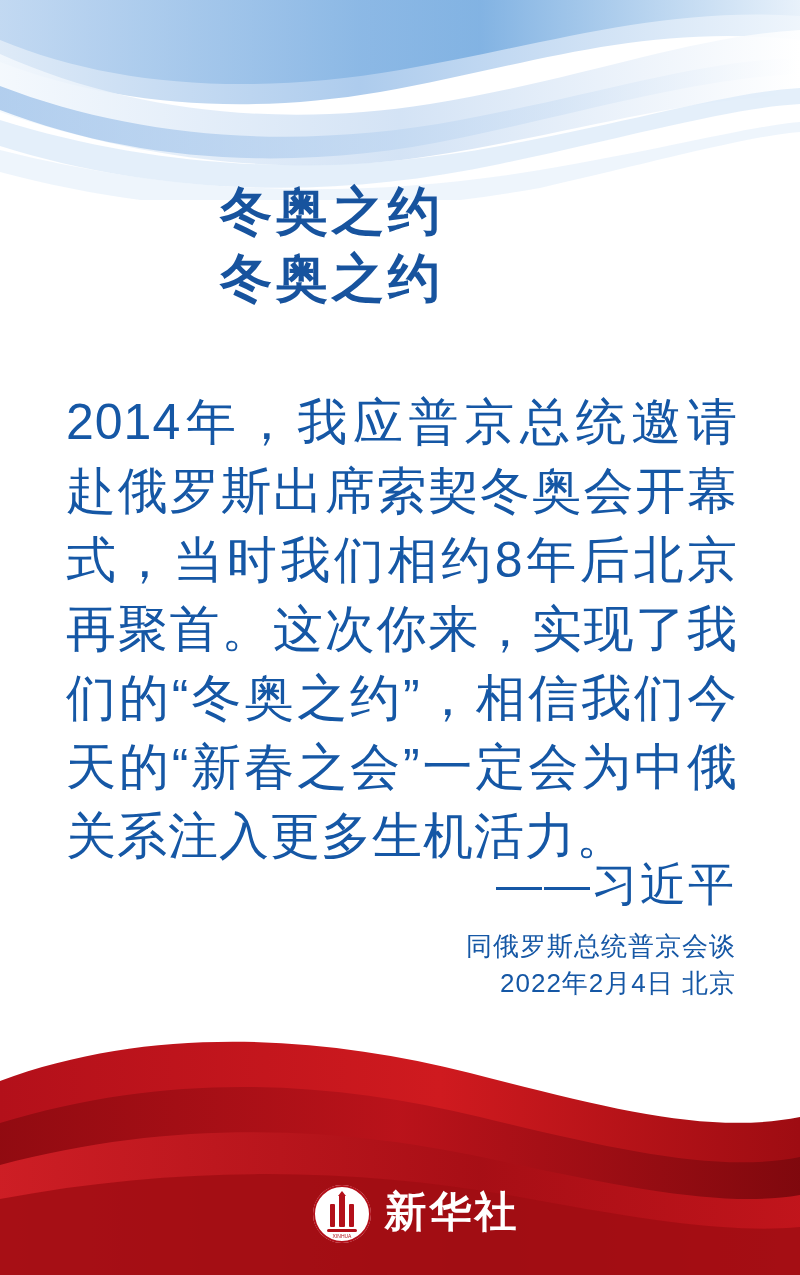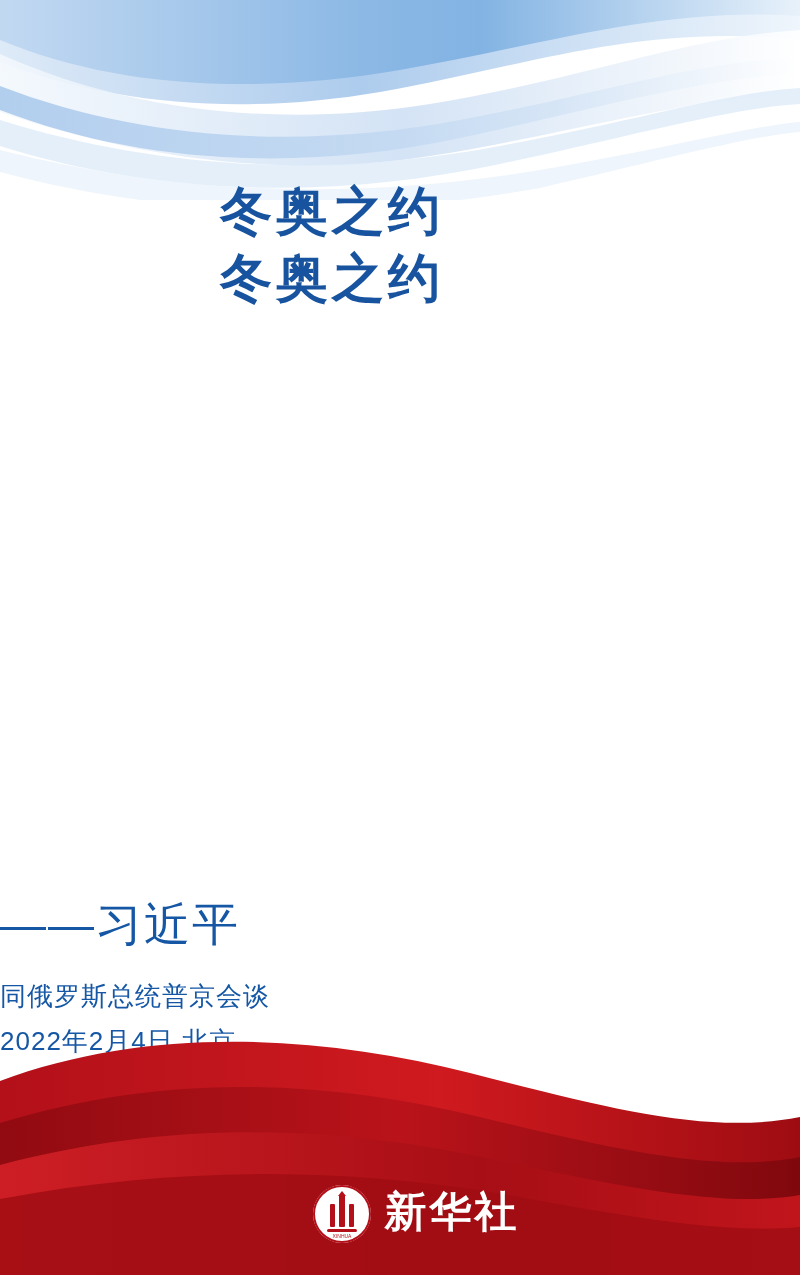--- a/index.html
+++ b/index.html
@@ -67,35 +67,36 @@
     line-height: 1.38;
     letter-spacing: 1px;
     font-weight: 500;
     text-align: justify;
     text-justify: inter-character;
   }
 
   
   .attribution {
     position: absolute;
-    top: 896px;
-    left: 0;
-    width: 800px;
+    top: 856px;
+    left: 0;
+    width: 800px;
+    text-align: right;
     padding-right: 64px;
     box-sizing: border-box;
     color: #1557a5;
   }
   .attribution .author {
     font-size: 46px;
     line-height: 1.25;
     letter-spacing: 2px;
     font-weight: 500;
   }
   .attribution .meta {
-    margin-top: 24px;
+    margin-top: 14px;
     font-size: 26px;
     line-height: 1.45;
     letter-spacing: 1px;
   }
 
   
   .logo-row {
     position: absolute;
     bottom: 32px;
     left: 16px;
@@ -163,25 +164,26 @@
       <path d="M0,120 C160,170 330,178 500,146 C640,120 730,92 800,88 L800,104 C730,108 640,134 500,164 C330,200 160,196 0,146 Z" fill="#dbe9f8" opacity="0.75"></path>
       <path d="M0,150 C180,196 360,200 540,170 C670,148 750,126 800,122 L800,132 C750,136 670,158 540,188 C360,220 180,220 0,172 Z" fill="#eaf2fb" opacity="0.8"></path>
     </svg>
   </div>
 
   <div class="headline">
     <span class="line">冬奥之约</span>
     <span class="line">冬奥之约</span>
   </div>
 
+  <div class="quote">2014年，我应普京总统邀请赴俄罗斯出席索契冬奥会开幕式，当时我们相约8年后北京再聚首。这次你来，实现了我们的“冬奥之约”，相信我们今天的“新春之会”一定会为中俄关系注入更多生机活力。</div>
 
   <div class="attribution">
     <div class="author">——习近平</div>
     <div class="meta">同俄罗斯总统普京会谈</div>
-    <div class="meta" style="margin-top:8px">2022年2月4日 北京</div>
+    <div class="meta" style="margin-top:0">2022年2月4日 北京</div>
   </div>
 
   <div class="bottom-deco">
     <svg width="800" height="290" viewBox="0 0 800 290" xmlns="http://www.w3.org/2000/svg" aria-hidden="true">
       <defs>
         <linearGradient id="gr1" x1="0" y1="0" x2="1" y2="0">
           <stop offset="0%" stop-color="#b3101a"></stop>
           <stop offset="55%" stop-color="#cf1a1f"></stop>
           <stop offset="100%" stop-color="#9e0c12"></stop>
         </linearGradient>

